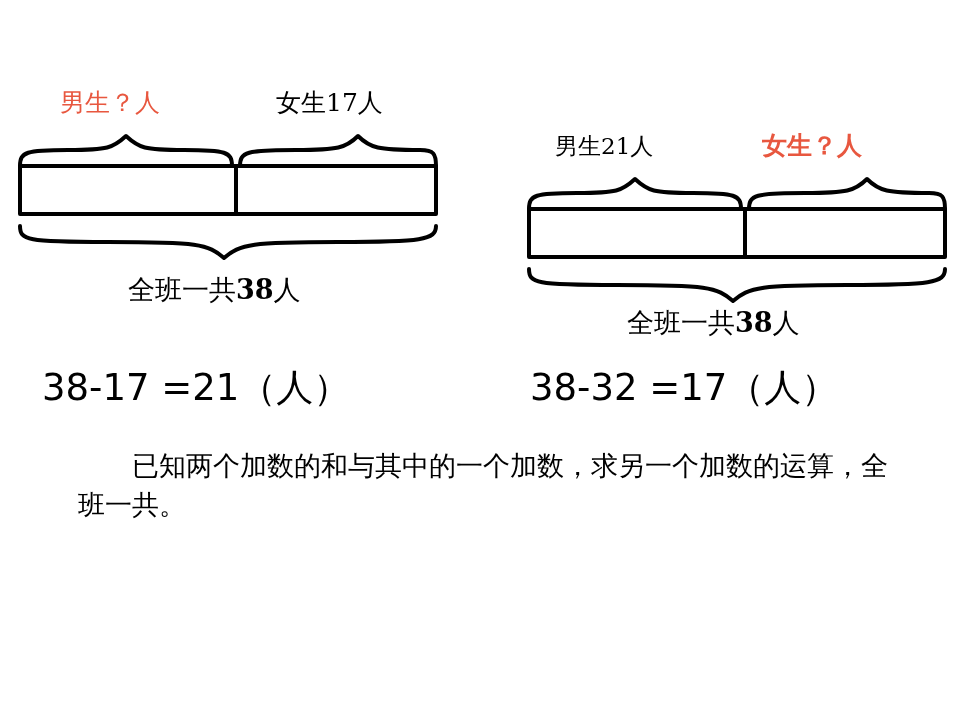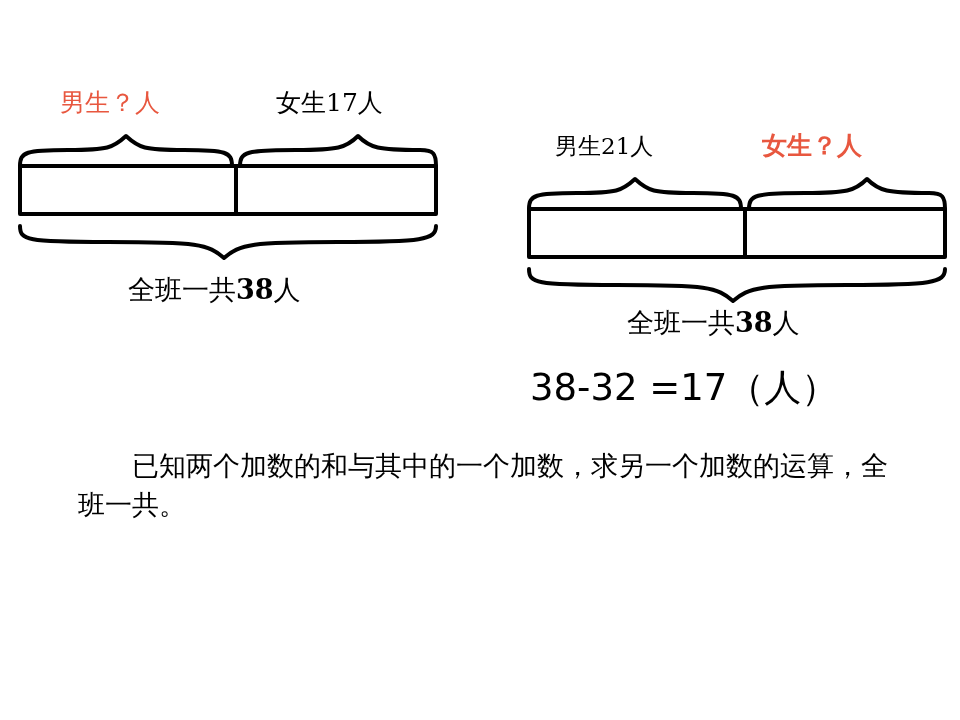--- a/index.html
+++ b/index.html
@@ -121,18 +121,19 @@
         <line x1="228" y1="86" x2="228" y2="134"></line>
         <path d="M 12 146 C 12 160, 18 162, 100 162 C 190 162, 200 164, 216 178 C 232 164, 244 162, 330 162 C 414 162, 428 160, 428 146"></path>
       </g>
     </svg>
 
     <div class="total-lbl" style="left: 110px; top: 182px;">
       <span>全班一共</span><b>38</b><span>人</span>
     </div>
   </div>
 
+  <div class="equation eq-left">38-17 =21（人）</div>
 
   <div class="equation eq-right">38-32 =17（人）</div>
 
   <div class="conclusion">已知两个加数的和与其中的一个加数，求另一个加数的运算，全班一共。</div>
 
 </div>
 
 </body></html>

